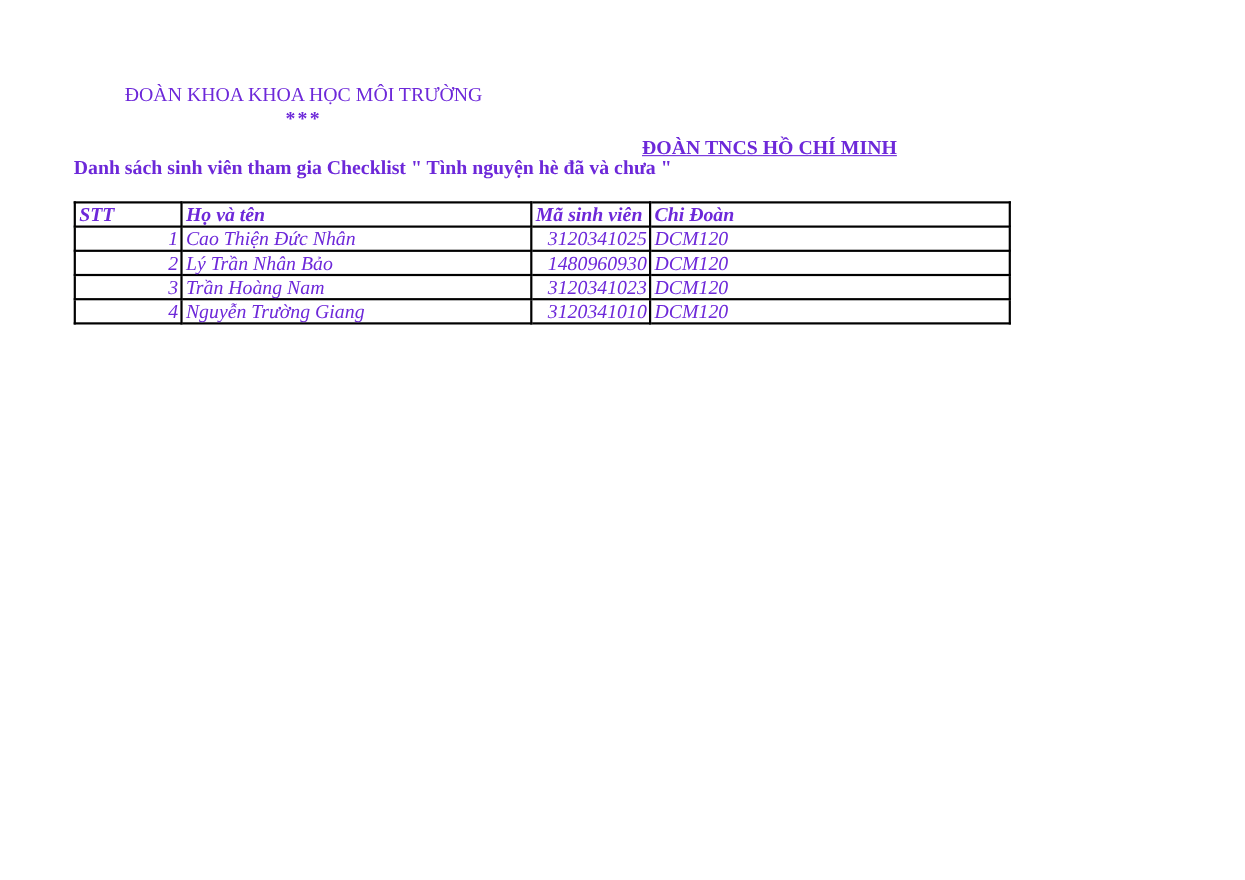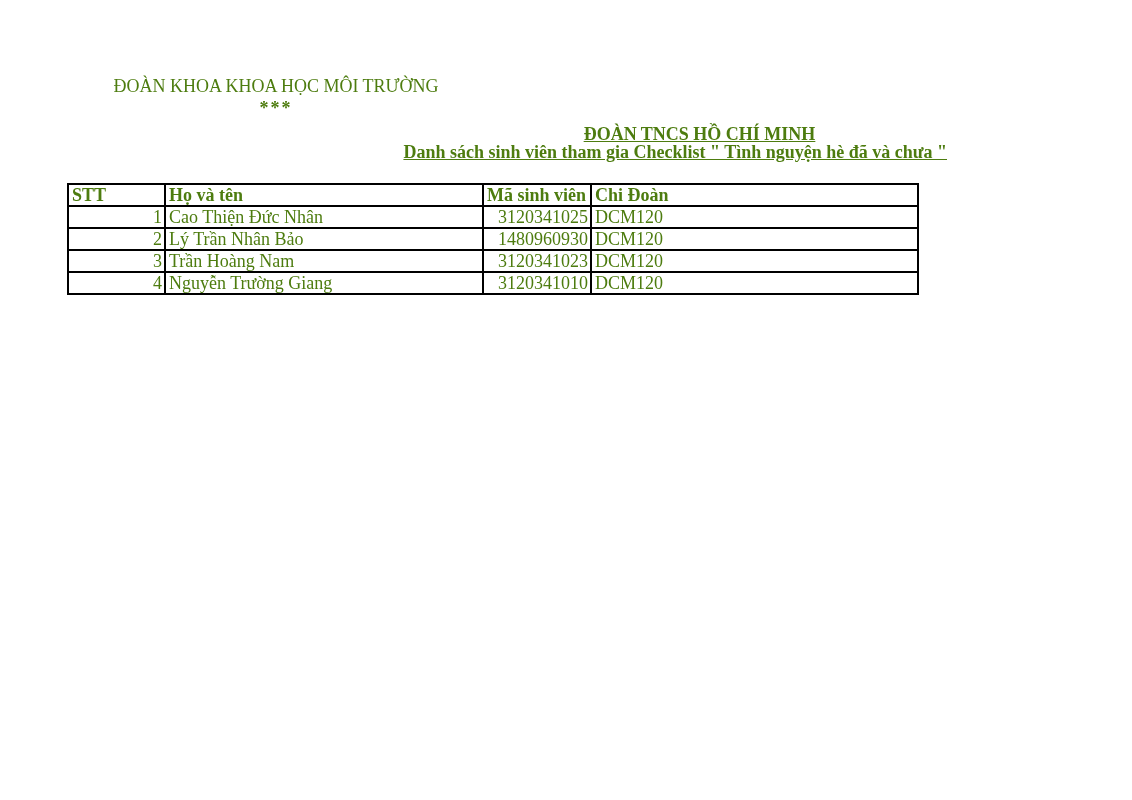--- a/index.html
+++ b/index.html
@@ -5,21 +5,21 @@
   html, body {
     margin: 0;
     padding: 0;
     background: #ffffff;
   }
   .page {
     position: relative;
     width: 1132px;
     height: 800px;
     background: #ffffff;
-    color: #4d7c0f;
+    color: #6d28d9;
     font-family: "Liberation Serif", "DejaVu Serif", serif;
     font-size: 18px;
     overflow: hidden;
   }
   .org-left {
     position: absolute;
     left: 67px;
     top: 75px;
     width: 418px;
     text-align: center;
@@ -47,33 +47,33 @@
     width: 360px;
     text-align: center;
     line-height: 22px;
     font-style: italic;
   }
   .doc-title {
     position: absolute;
     left: 67px;
     top: 141px;
     width: 880px;
-    text-align: right;
+    text-align: left;
     line-height: 22px;
     font-weight: bold;
     white-space: nowrap;
-    text-decoration: underline;
   }
   table.students-table {
     position: absolute;
     left: 67px;
     top: 183px;
     width: 850px;
     border-collapse: collapse;
     table-layout: fixed;
+    font-style: italic;
   }
   .students-table th,
   .students-table td {
     border: 2px solid #000000;
     height: 20px;
     line-height: 20px;
     padding: 0 3px;
     font-size: 18px;
     white-space: nowrap;
     vertical-align: bottom;

